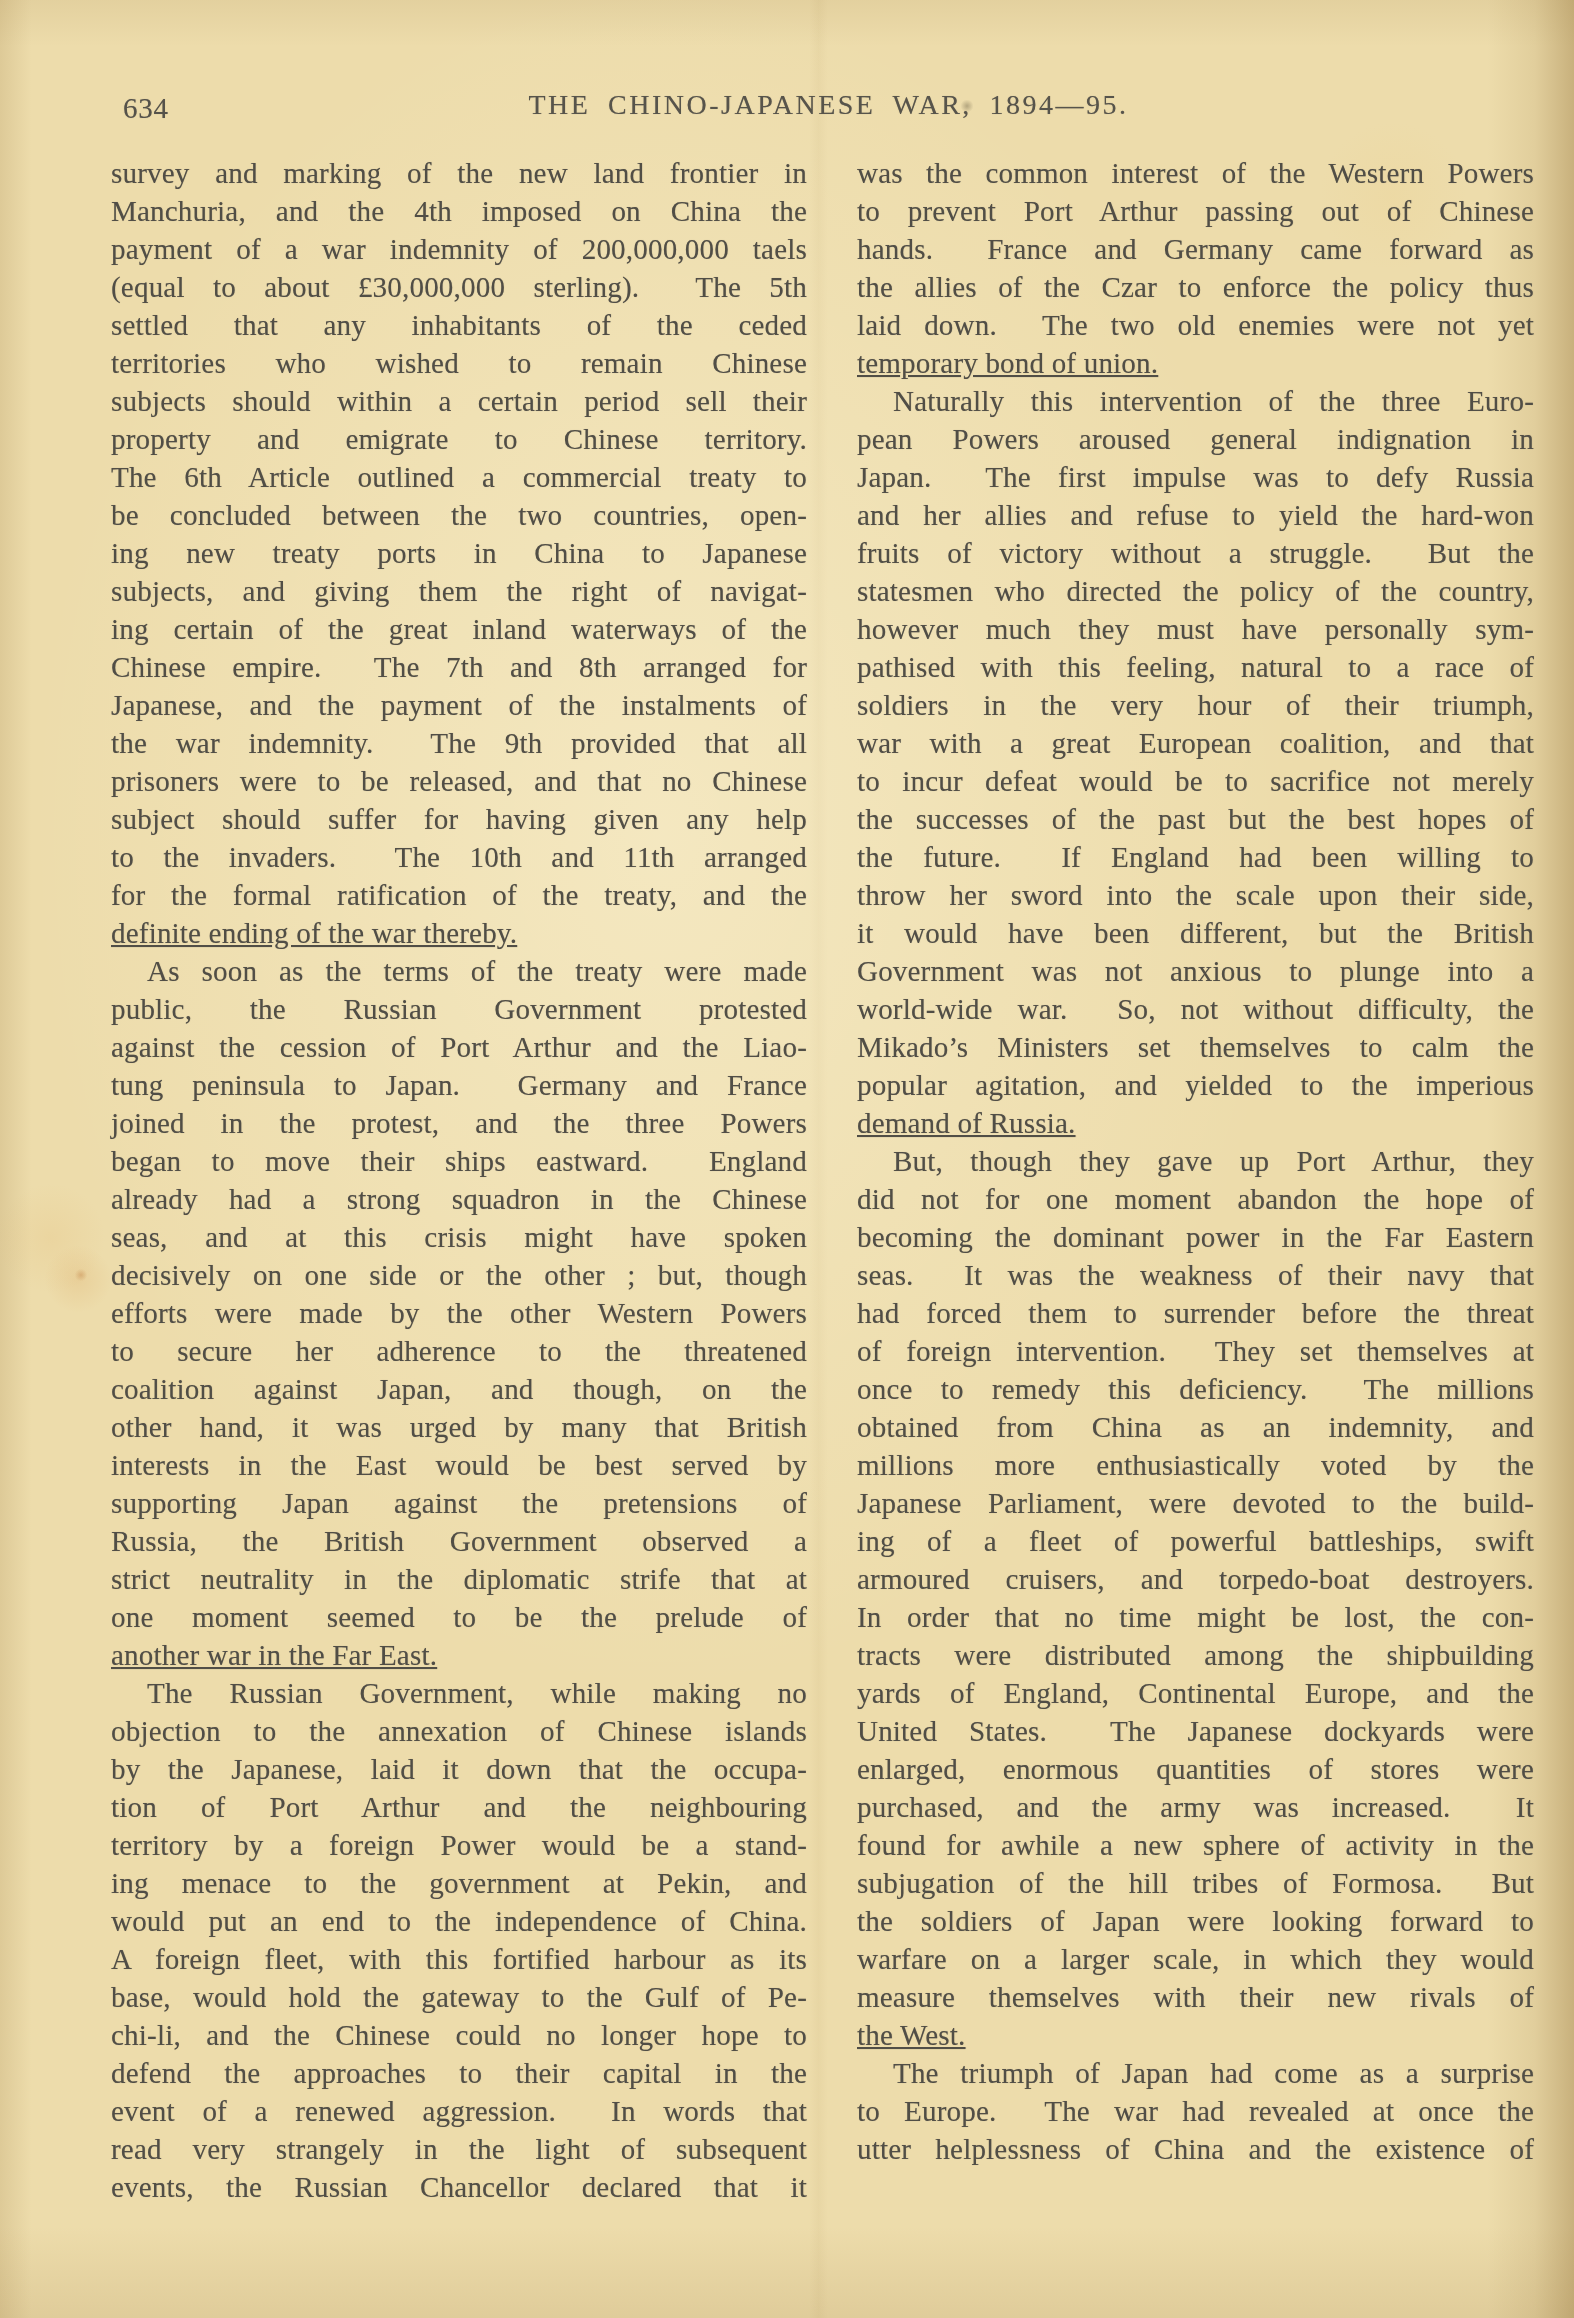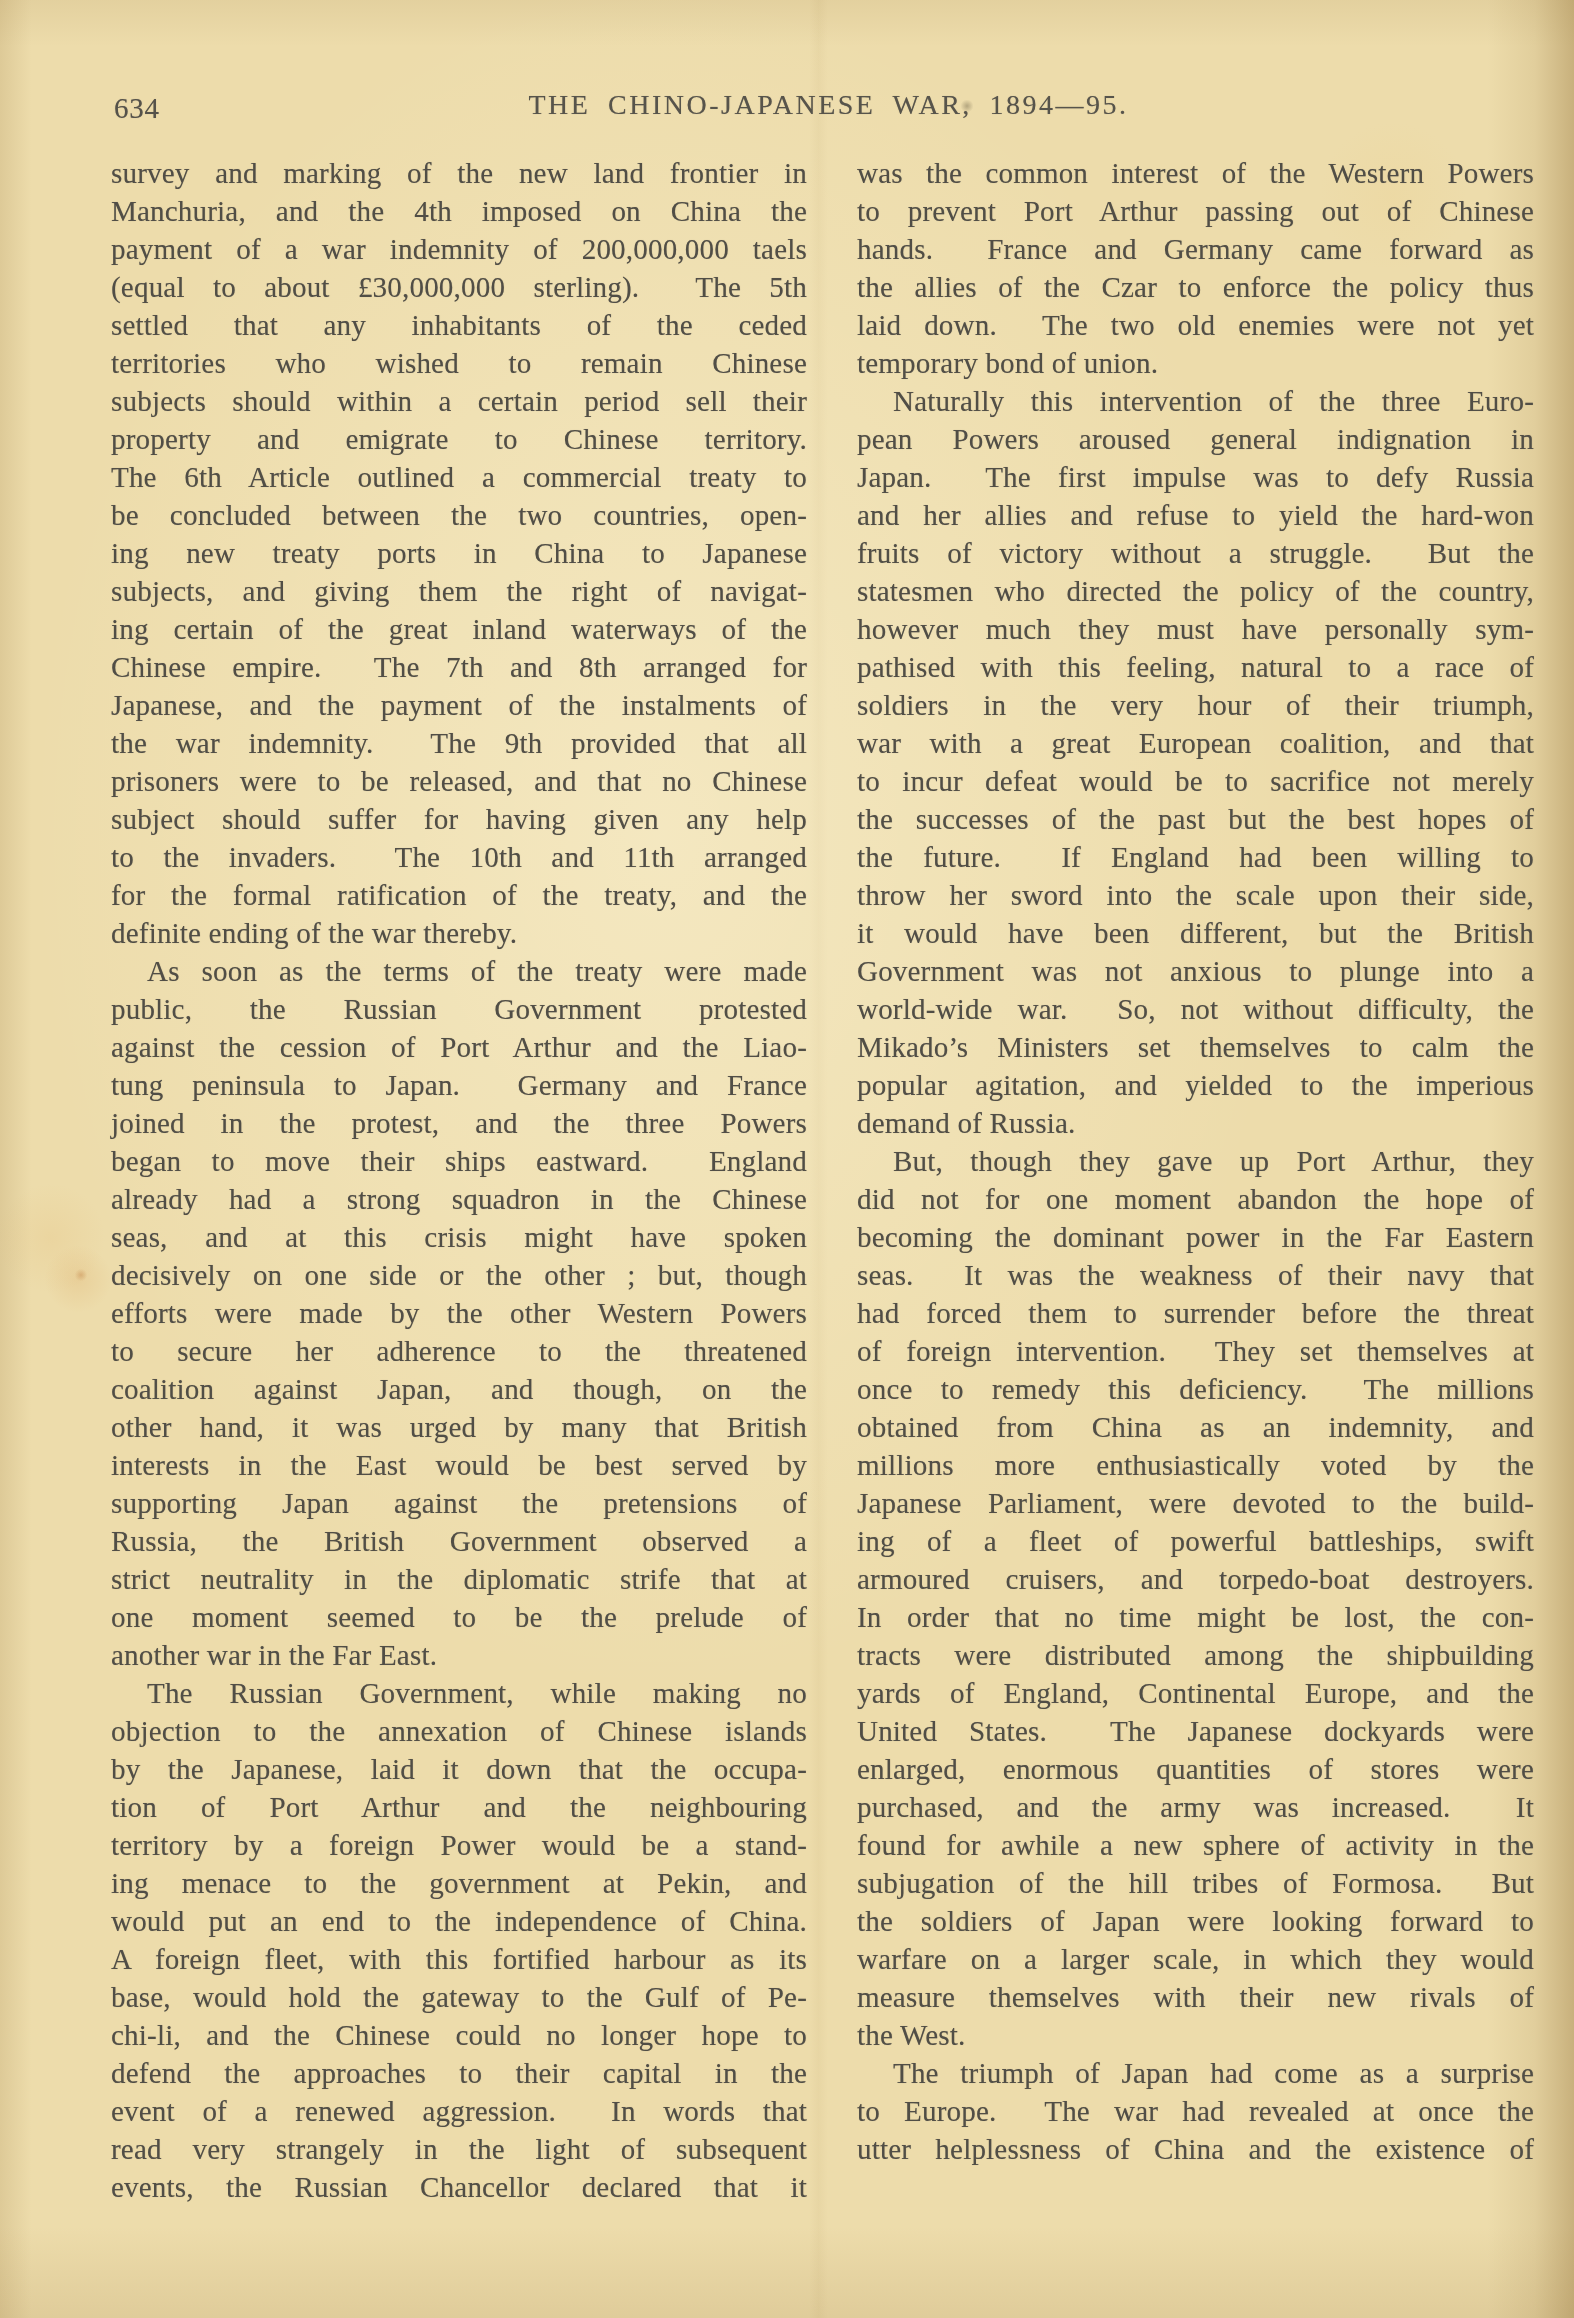--- a/index.html
+++ b/index.html
@@ -24,21 +24,21 @@
       linear-gradient(to right, rgba(140,106,48,0.16), rgba(140,106,48,0) 2%),
       linear-gradient(to bottom, rgba(140,106,48,0.10), rgba(140,106,48,0) 2%),
       linear-gradient(to top, rgba(140,106,48,0.14), rgba(140,106,48,0) 4%),
       linear-gradient(to right, rgba(160,130,70,0) 51.4%, rgba(160,130,70,0.07) 52%, rgba(160,130,70,0) 52.6%),
       #eddcab;
     font-family: "Liberation Serif", "DejaVu Serif", serif;
     color: #514e46;
   }
   .page-number {
     position: absolute;
-    left: 114px;
+    left: 123px;
     top: 90px;
     font-size: 29px;
     line-height: 36px;
     letter-spacing: 0.8px;
     color: #55524a;
     text-shadow: 0 0 0.8px rgba(81,78,70,0.45);
   }
   .running-title {
     position: absolute;
     left: 123px;
@@ -61,21 +61,21 @@
     text-shadow: 0.2px 0.2px 0.7px rgba(81,78,70,0.42);
   }
   .column-left  { left: 111px;  width: 696px; }
   .column-right { left: 857px; width: 677px; }
   .paragraph { margin: 0; padding: 0; }
   .line {
     text-align: justify;
     text-align-last: justify;
     white-space: nowrap;
   }
-  .line.end { text-align-last: left; }
+  .line.end { text-align-last: left; text-decoration: underline; }
   .line.first-indent { text-indent: 36px; }
 </style>
 </head>
 <body>
 
 <div class="page">
   <div>
     <span class="page-number">634</span>
     <div class="running-title">THE CHINO-JAPANESE WAR, 1894—95.</div>
   </div>

